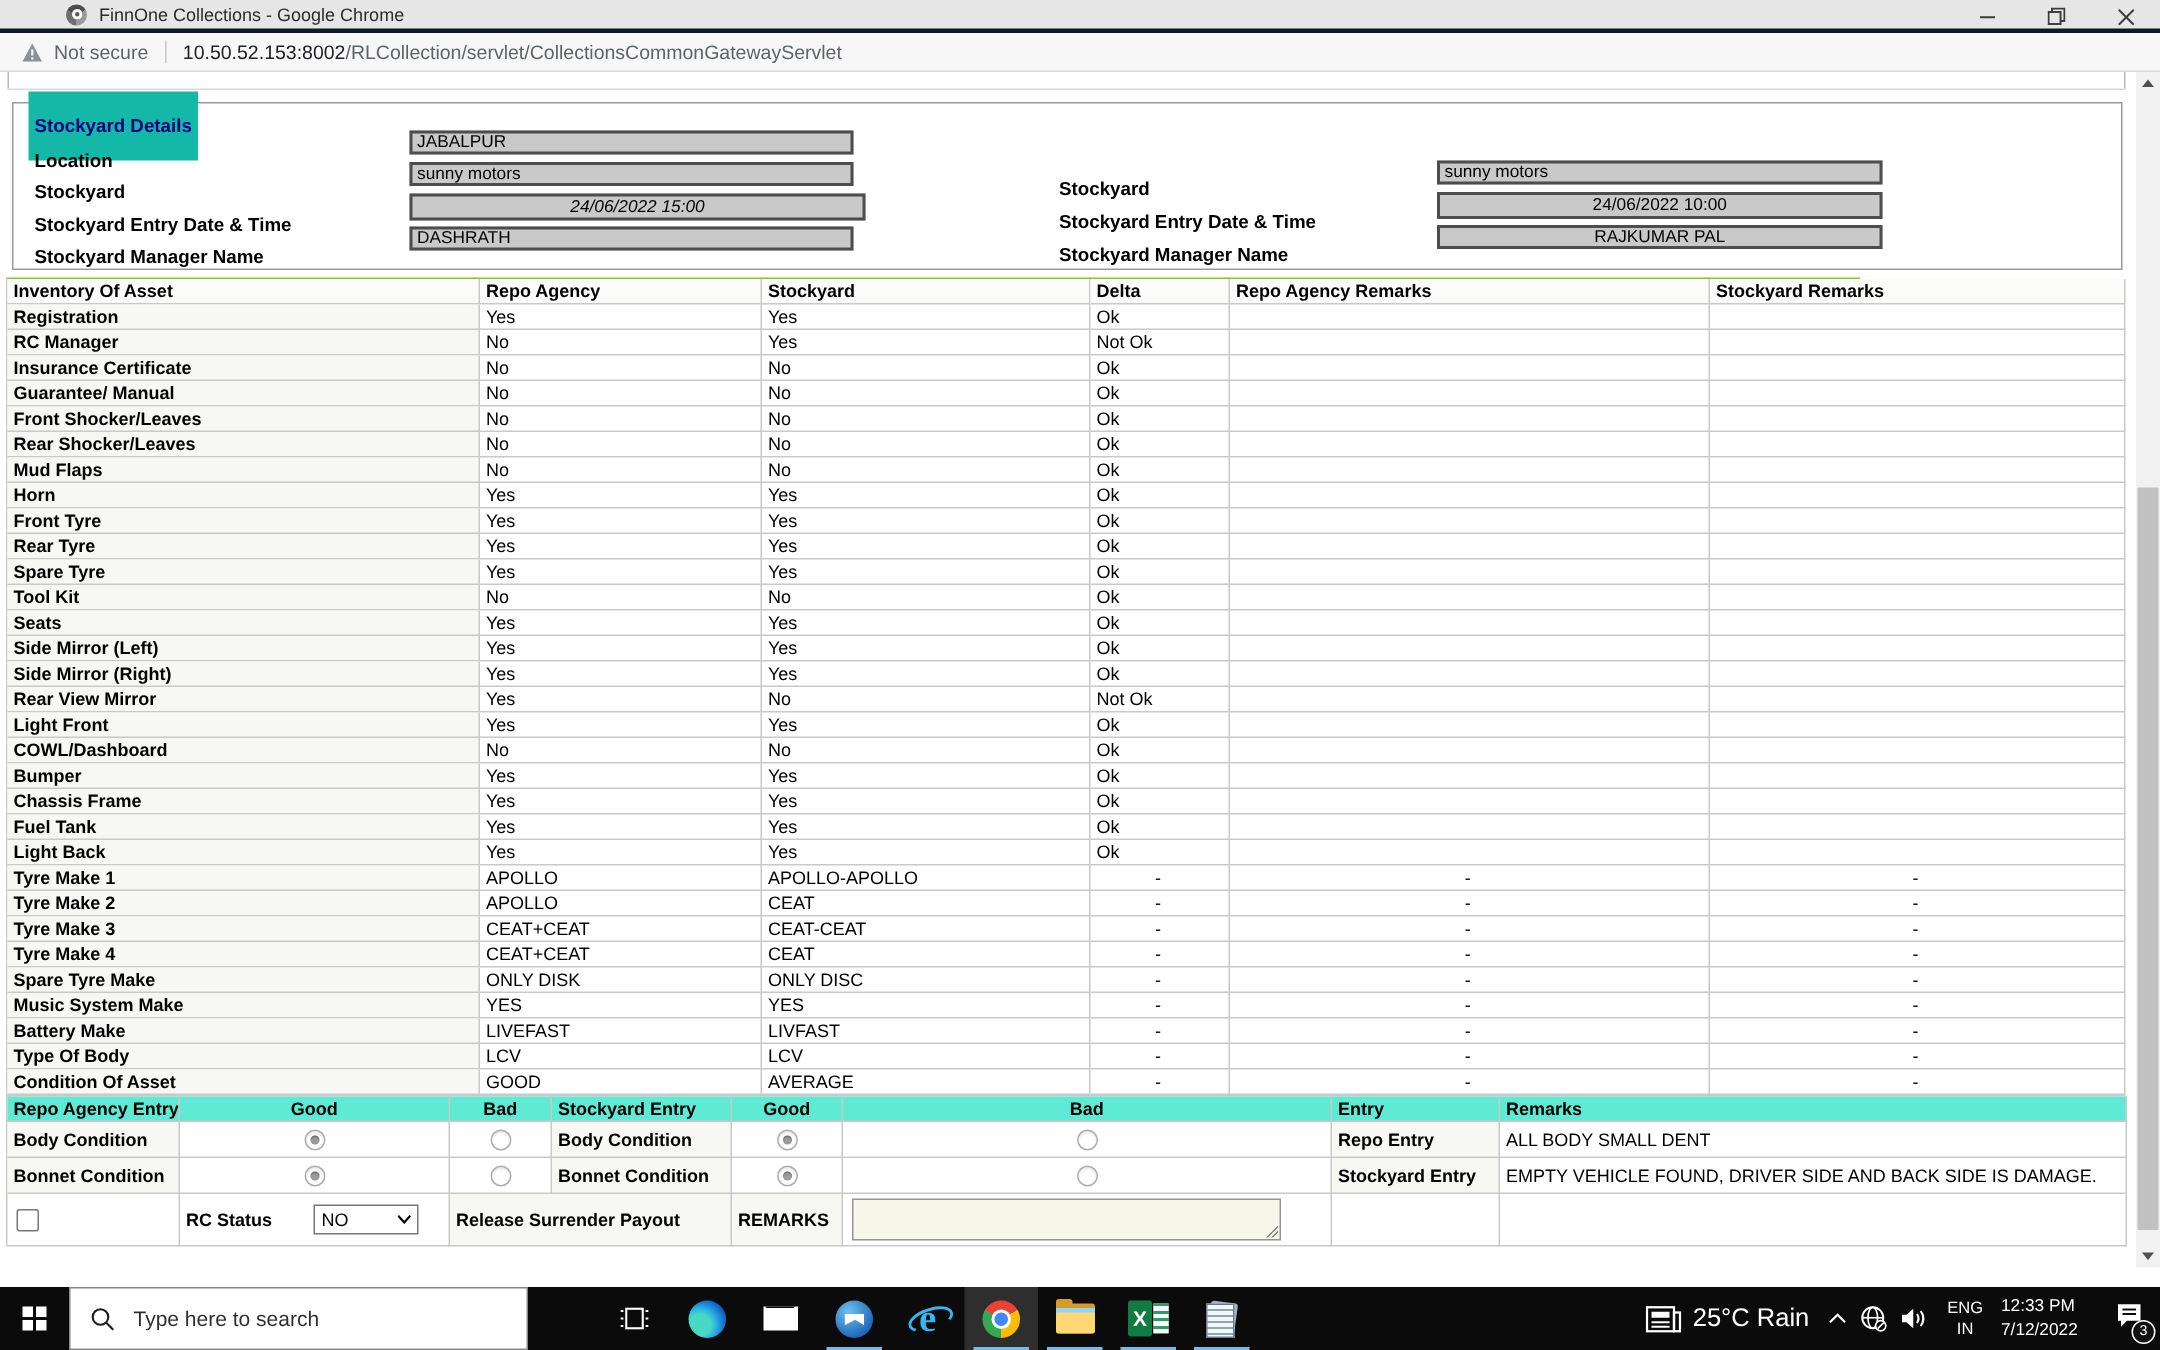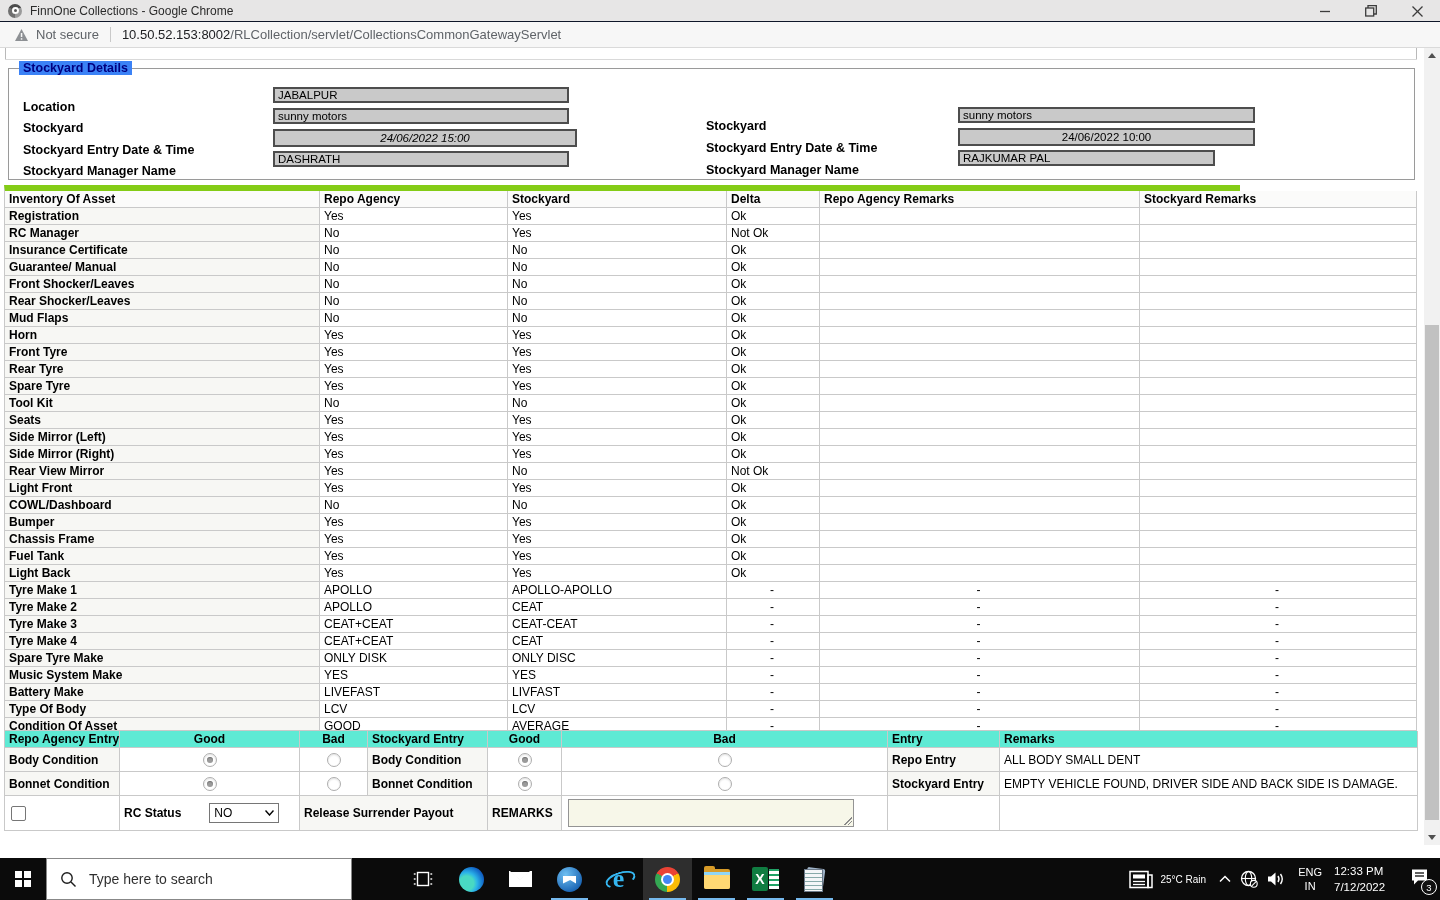--- a/index.html
+++ b/index.html
@@ -1,21 +1,21 @@
 <!DOCTYPE html>
 <html><head>
 <meta charset="utf-8">
 <style>
   html,body{margin:0;padding:0;}
   body{width:1440px;height:900px;position:relative;overflow:hidden;background:#fff;
        font-family:"Liberation Sans",sans-serif;-webkit-font-smoothing:antialiased;}
 
   
   .titlebar{position:absolute;top:0;left:0;width:1440px;height:22px;background:#E7E6E6;
-            display:flex;align-items:center;border-bottom:1px solid #0f172a;box-sizing:border-box;}
+            display:flex;align-items:center;border-bottom:3px solid #0f172a;box-sizing:border-box;padding-left:36px;}
   .favicon{width:14px;height:14px;border-radius:50%;margin-left:8px;
            background:conic-gradient(from 60deg,#9a9a9a 0 120deg,#6f6f6f 120deg 240deg,#4c4c4c 240deg 360deg);
            position:relative;}
   .favicon::after{content:'';position:absolute;left:3.5px;top:3.5px;width:7px;height:7px;border-radius:50%;
            background:#e9e9e9;border:0;box-shadow:inset 0 0 0 2px #fdfdfd, inset 0 0 0 5px #5b5b5b;}
   .win-title{font-size:12px;color:#2b2b2b;margin-left:8px;}
   .win-controls{position:absolute;right:0;top:0;height:22px;display:flex;}
   .wc{width:46px;height:22px;display:flex;align-items:center;justify-content:center;}
   .wc svg{stroke:#3c3c3c;fill:none;stroke-width:1.3;}
 
@@ -37,30 +37,30 @@
   .sb{position:absolute;top:0;right:0;width:16px;height:797px;background:#F1F1F1;}
   .sb-btn{position:absolute;left:0;width:16px;height:15px;display:flex;align-items:center;justify-content:center;}
   .sb-up{top:0;} .sb-down{bottom:0;}
   .sb-tri{width:0;height:0;border-left:4px solid transparent;border-right:4px solid transparent;}
   .sb-up .sb-tri{border-bottom:5px solid #505050;}
   .sb-down .sb-tri{border-top:5px solid #505050;}
   .sb-thumb{position:absolute;left:1px;width:14px;top:277px;height:495px;background:#C1C1C1;}
 
   
   .fieldset{position:absolute;left:8px;top:20px;width:1405px;height:110px;border:1px solid #9a9a9a;}
-  .legend{position:absolute;left:10px;top:-8px;background:#3b82f6;padding:0 4px;
+  .legend{position:absolute;left:10px;top:-8px;background:#14b8a6;padding:16px 4px;
           color:#000080;font-weight:bold;font-size:12.5px;}
   .flabel{position:absolute;font-size:12.5px;font-weight:bold;color:#000;white-space:nowrap;}
   .ffield{position:absolute;background:#c9c9c9;border:2px solid #4d4d4d;box-sizing:border-box;
           font-size:11.5px;color:#000;padding:0 3px;height:16px;line-height:12px;white-space:nowrap;overflow:hidden;}
   .ffield.ctr{text-align:center;}
 
   
   .inv-table{position:absolute;left:4px;top:137px;width:1236px;
-             border-top:6px solid #84cc16;border-left:1px solid #c9c9c9;box-sizing:border-box;}
+             border-top:1px solid #84cc16;border-left:1px solid #c9c9c9;box-sizing:border-box;}
   .inv-row{display:grid;grid-template-columns:315px 188px 219px 93px 320px 277px;}
   .inv-row .cell{border-right:1px solid #c9c9c9;border-bottom:1px solid #c9c9c9;height:17px;
                  line-height:16px;padding:0 2px 0 4px;font-size:12px;color:#000;
                  overflow:hidden;white-space:nowrap;box-sizing:border-box;}
   .inv-row .lab{font-weight:bold;background:#f7f7f4;}
   .inv-row .ctr{text-align:center;padding-left:0;}
   .inv-row.head .cell{font-weight:bold;background:#fbfbfa;}
 
   
   .cond-table{position:absolute;left:4px;top:682px;width:1413px;
@@ -129,21 +129,21 @@
         color:#fff;font-weight:bold;font-size:14px;display:flex;align-items:center;justify-content:center;}
   .ico-excel .sheet{position:absolute;right:0;top:2px;width:10px;height:20px;background:#fff;
         background-image:repeating-linear-gradient(#21a366 0 2px,#fff 2px 5px);}
   .ico-note{width:22px;height:24px;position:relative;}
   .ico-note .cover{position:absolute;left:2px;top:1px;width:18px;height:22px;background:#9fb3c8;transform:rotate(8deg);border-radius:2px;}
   .ico-note .pg{position:absolute;left:0;top:2px;width:17px;height:21px;background:#f4f6f8;border:1px solid #6c7a8a;
         background-image:repeating-linear-gradient(#f4f6f8 0 3px,#8aa 3px 4px);}
   
   .tray{position:absolute;right:4px;top:0;height:42px;display:flex;align-items:center;color:#fff;}
   .tray .grp{display:flex;align-items:center;}
-  .weather-txt{font-size:10px;margin-left:7px;}
+  .weather-txt{font-size:17px;margin-left:7px;}
   .gap8{margin-left:9px;} .gap12{margin-left:13px;}
   .lang{font-size:11px;text-align:center;line-height:1.3;margin-left:12px;}
   .clock{font-size:11.5px;line-height:1.4;margin-left:12px;min-width:62px;}
   .notif{position:relative;margin-left:14px;margin-right:6px;}
   .notif .badge{position:absolute;right:-7px;bottom:-5px;width:14px;height:14px;border-radius:50%;
         background:#111;border:1px solid #fff;color:#fff;font-size:9.5px;display:flex;align-items:center;justify-content:center;}
 </style>
 </head>
 <body>
 
@@ -206,21 +206,21 @@
     <div class="flabel" style="left:14px;top:95px;">Stockyard Manager Name</div>
     <div class="ffield" style="left:264px;top:82px;width:296px;">DASHRATH</div>
 
     <div class="flabel" style="left:697px;top:50px;">Stockyard</div>
     <div class="ffield" style="left:949px;top:38px;width:297px;">sunny motors</div>
 
     <div class="flabel" style="left:697px;top:72px;">Stockyard Entry Date &amp; Time</div>
     <div class="ffield ctr" style="left:949px;top:59px;width:297px;height:18px;line-height:14px;">24/06/2022 10:00</div>
 
     <div class="flabel" style="left:697px;top:94px;">Stockyard Manager Name</div>
-    <div class="ffield" style="left:949px;top:81px;width:257px;">RAJKUMAR PAL</div>
+    <div class="ffield" style="left:949px;top:81px;width:297px;text-align:center;">RAJKUMAR PAL</div>
   </div>
 
   <div class="inv-table">
     <div class="inv-row head">
       <div class="cell">Inventory Of Asset</div>
       <div class="cell">Repo Agency</div>
       <div class="cell">Stockyard</div>
       <div class="cell">Delta</div>
       <div class="cell">Repo Agency Remarks</div>
       <div class="cell">Stockyard Remarks</div>

